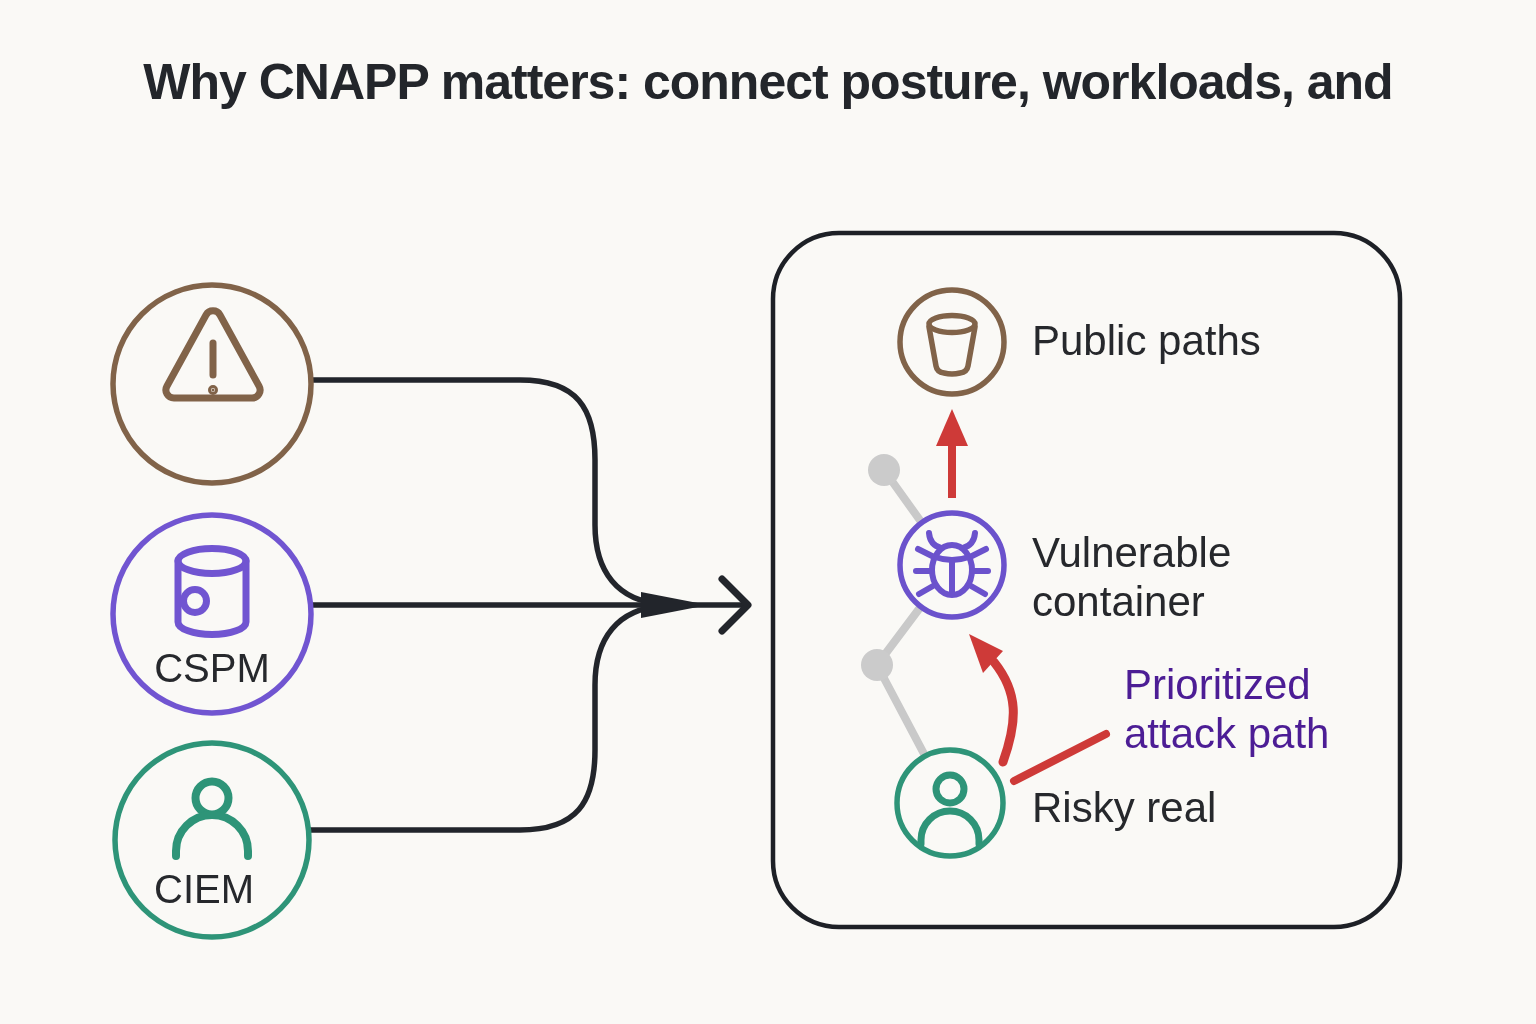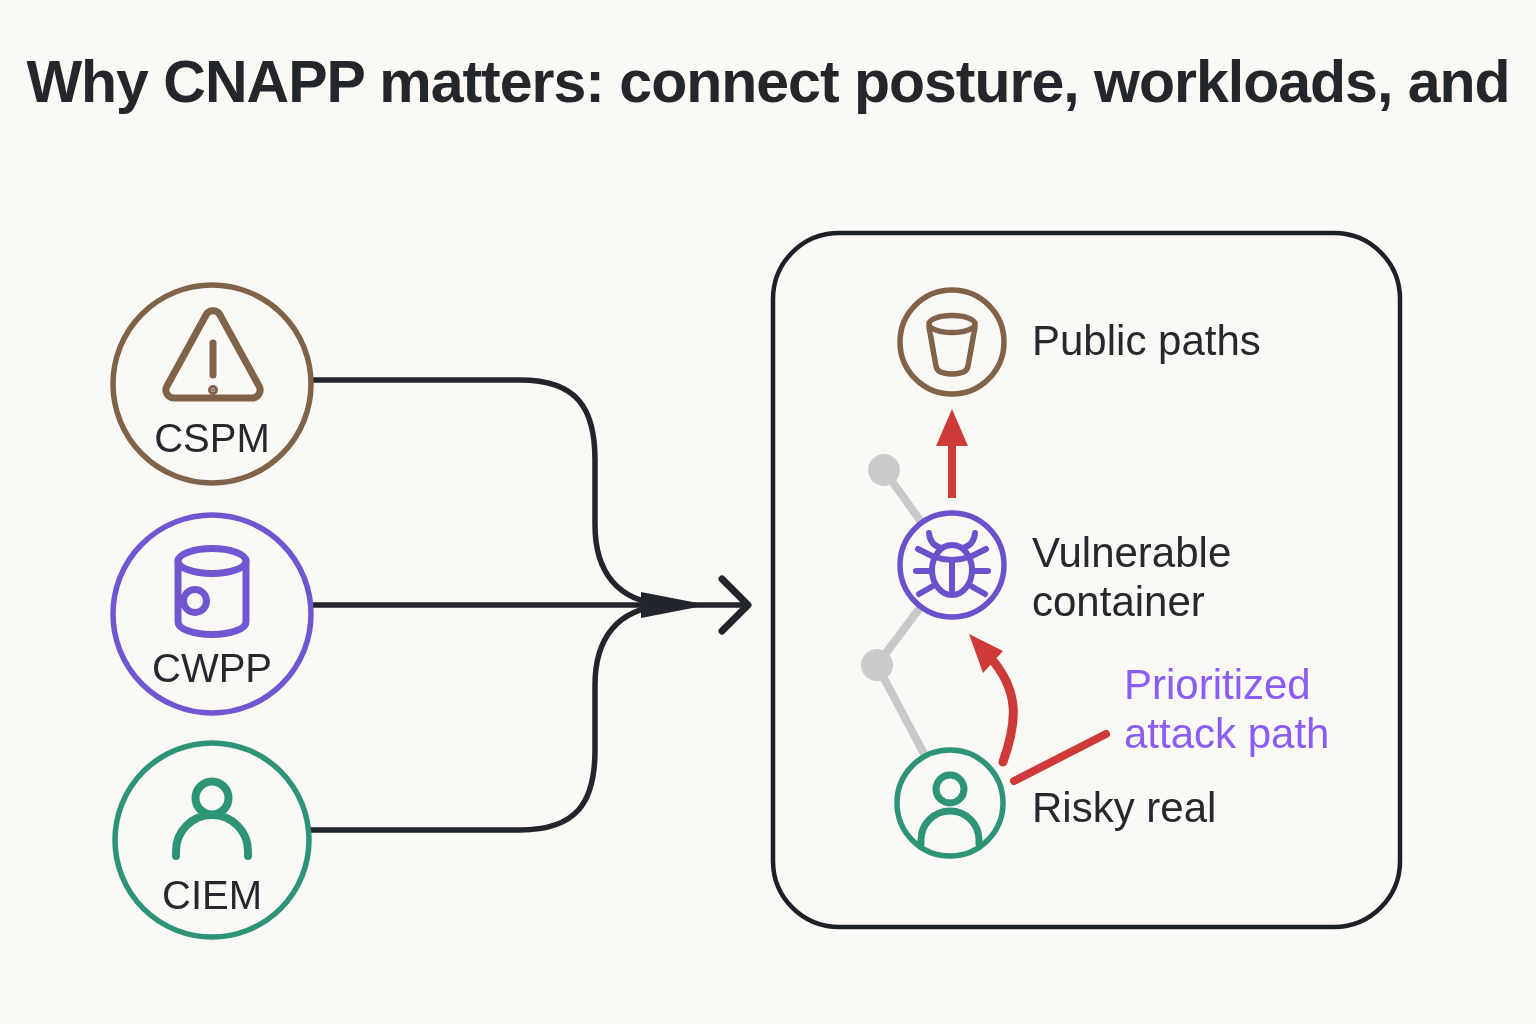--- a/index.html
+++ b/index.html
@@ -8,34 +8,34 @@
     background:#FAF9F6;
     font-family:"Liberation Sans",sans-serif;
     color:#24262B;
     overflow:hidden;
   }
   .canvas{position:relative;width:1536px;height:1024px;}
   .layer{position:absolute;left:0;top:0;}
   .title{
     position:absolute;left:0;top:52px;width:1536px;
     text-align:center;
-    font-size:59px;font-weight:700;line-height:61px;
+    font-size:50px;font-weight:700;line-height:61px;
     letter-spacing:-1px;color:#23262B;
   }
   .circle-label{
     position:absolute;width:300px;text-align:center;
     font-size:40px;font-weight:500;color:#26282C;
   }
   .node-label{
     position:absolute;
     font-size:42px;font-weight:500;color:#26282C;line-height:49px;
   }
   .annotation-label{
     position:absolute;
-    font-size:42px;font-weight:500;color:#8b5cf6;line-height:49px;
+    font-size:42px;font-weight:500;color:#4c1d95;line-height:49px;
   }
 </style>
 </head>
 <body>
 
 <div class="canvas">
 
   <svg class="layer" width="1536" height="1024" viewBox="0 0 1536 1024">
 
     <g fill="none" stroke="#22252B" stroke-width="5.5" stroke-linecap="round">
@@ -123,23 +123,22 @@
       <path d="M 1003,762 C 1018,720 1018,692 994,662" fill="none" stroke="#CE3A38" stroke-width="9" stroke-linecap="round"></path>
       <polygon points="969,634 1003,651 983,673" fill="#CE3A38"></polygon>
     </g>
     <line x1="1014" y1="781" x2="1106" y2="734" stroke="#CE3A38" stroke-width="8" stroke-linecap="round"></line>
   </svg>
 
   <div class="title">
     <div>Why CNAPP matters: connect posture, workloads, and</div>
   </div>
 
-  <div class="circle-label" style="left:62px;top:416px;">CSPM</div>
-  <div class="circle-label" style="left:62px;top:646px;">CWPP</div>
-  <div class="circle-label" style="left:62px;top:867px;margin-top:6px;">CIEM</div>
+  <div class="circle-label" style="left:62px;top:646px;">CSPM</div>
+  <div class="circle-label" style="left:54px;top:867px;">CIEM</div>
 
   <div class="node-label" style="left:1032px;top:316px;">Public paths</div>
   <div class="node-label" style="left:1032px;top:520px;width:280px;margin-top:8px;">Vulnerable container</div>
   <div class="node-label" style="left:1032px;top:783px;">Risky real</div>
 
   <div class="annotation-label" style="left:1124px;top:660px;width:260px;">Prioritized attack path</div>
 
 </div>
 
 </body></html>

